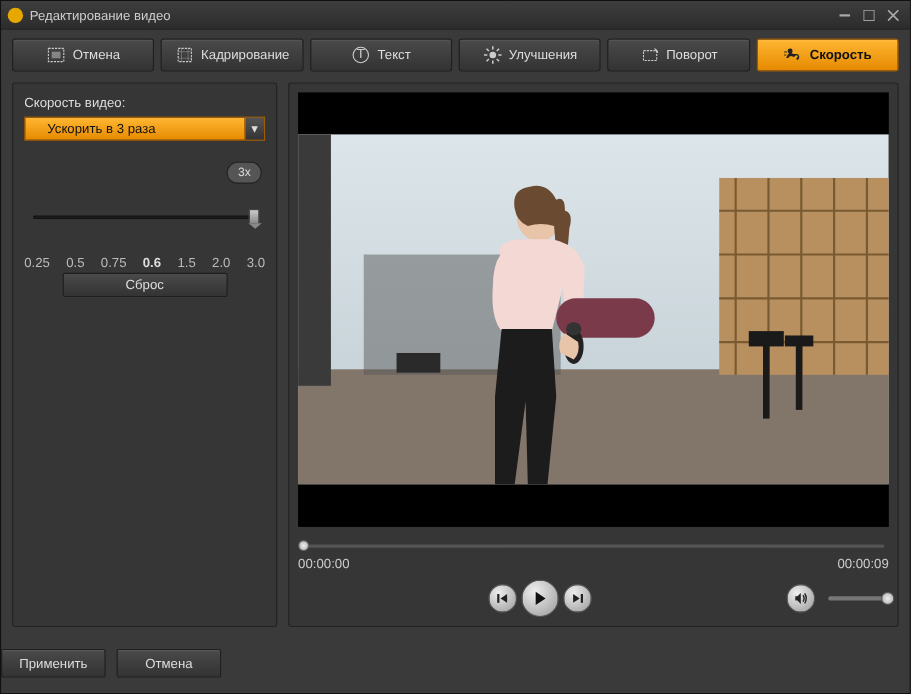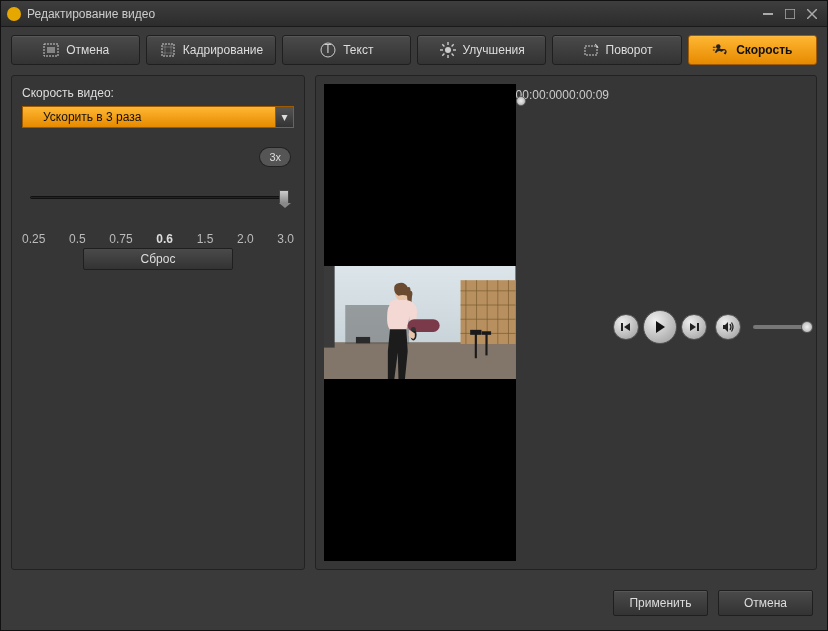--- a/index.html
+++ b/index.html
@@ -8,47 +8,47 @@
 .titlebar{height:26px;background:linear-gradient(#3e3e3e,#2c2c2c);display:flex;align-items:center;padding:0 6px;border-bottom:1px solid #1a1a1a}
 .titlebar .icon{width:14px;height:14px;background:#e6a800;border-radius:50%;margin-right:6px}
 .titlebar .title{color:#ccc;flex:1}
 .titlebar .wbtn{width:18px;height:14px;display:flex;align-items:center;justify-content:center;margin-left:4px;color:#aaa;cursor:pointer}
 .tabs{display:flex;gap:6px;padding:8px 10px 10px 10px;background:#3a3a3a}
 .tab{flex:1;height:30px;display:flex;align-items:center;justify-content:center;gap:6px;background:linear-gradient(#4a4a4a,#333);border:1px solid #1f1f1f;border-radius:3px;color:#ddd;cursor:pointer;box-shadow:inset 0 1px 0 rgba(255,255,255,.08)}
 .tab.active{background:linear-gradient(#ffb733,#e68a00);color:#111;font-weight:bold;border-color:#a05a00}
 .tab .ticon{width:18px;height:18px;display:inline-flex;align-items:center;justify-content:center}
 .content{flex:1;display:flex;gap:10px;padding:0 10px 10px 10px}
 .panel{background:#363636;border:1px solid #222;border-radius:3px}
-.left{width:294px;padding:10px 10px 10px 10px}
+.left{width:241px;padding:10px 10px 10px 10px}
 .left .label{color:#ddd;margin-bottom:6px}
 .dropdown{width:100%;height:22px;background:linear-gradient(#ffb733,#e68a00);border:1px solid #a05a00;display:flex;align-items:center;cursor:pointer}
 .dropdown .val{flex:1;padding:0 20px;color:#111}
 .dropdown .dbtn{width:18px;height:100%;background:linear-gradient(#555,#333);border-left:1px solid #a05a00;display:flex;align-items:center;justify-content:center;color:#ddd}
 .slider-area{margin-top:20px;position:relative;height:90px}
 .bubble{position:absolute;right:4px;top:0;background:#555;color:#ddd;padding:3px 9px;border-radius:11px;font-size:11px;box-shadow:0 0 0 1px #222}
 .track{position:absolute;top:48px;left:8px;right:8px;height:3px;background:#222;border-radius:2px;border:1px solid #111}
 .thumb{position:absolute;top:42px;right:5px;width:10px;height:14px;background:linear-gradient(#ccc,#888);border:1px solid #444;cursor:pointer}
 .thumb:after{content:"";position:absolute;left:-1px;bottom:-5px;width:0;height:0;border-left:6px solid transparent;border-right:6px solid transparent;border-top:5px solid #888}
 .ticks{position:absolute;top:84px;left:0;right:0;display:flex;justify-content:space-between;color:#bbb;font-size:11px}
 .ticks span.bold{font-weight:bold;color:#ddd}
 .reset{display:block;margin:10px auto 0 auto;width:150px;height:22px;background:linear-gradient(#4a4a4a,#333);border:1px solid #1f1f1f;border-radius:2px;color:#ddd;cursor:pointer}
-.right{flex:1;display:flex;flex-direction:row;padding:8px}
+.right{flex:1;display:flex;flex-direction:column;padding:8px}
 .preview{flex:1;background:#000;position:relative;display:flex;align-items:center;justify-content:center}
 .preview svg{width:100%;max-height:100%}
 .timeline{margin-top:12px;position:relative;height:10px}
 .tl-track{position:absolute;left:4px;right:4px;top:4px;height:3px;background:#555;border-radius:2px}
 .tl-thumb{position:absolute;left:0;top:0;width:10px;height:10px;background:radial-gradient(#eee,#aaa);border-radius:50%;border:1px solid #666;cursor:pointer}
 .times{display:flex;justify-content:space-between;color:#ccc;margin-top:4px;font-size:11px}
 .controls{display:flex;align-items:center;margin-top:8px;gap:4px}
 .controls .spacer{flex:1}
 .cbtn{width:26px;height:26px;border-radius:50%;background:radial-gradient(circle at 35% 30%,#eee,#999);border:1px solid #555;display:flex;align-items:center;justify-content:center;cursor:pointer;color:#222}
 .cbtn.big{width:34px;height:34px}
 .vol-track{width:55px;height:4px;background:#777;border-radius:2px;position:relative;margin-left:8px}
 .vol-thumb{position:absolute;right:-5px;top:-4px;width:12px;height:12px;background:radial-gradient(#eee,#aaa);border-radius:50%;border:1px solid #555;cursor:pointer}
-.footer{display:flex;justify-content:flex-end;gap:10px;padding:10px 14px 14px 0}
+.footer{display:flex;gap:10px;padding:10px 14px 14px 0}
 .fbtn{min-width:95px;height:26px;background:linear-gradient(#4a4a4a,#333);border:1px solid #1f1f1f;border-radius:2px;color:#ddd;cursor:pointer;box-shadow:inset 0 1px 0 rgba(255,255,255,.08)}
 </style>
 </head>
 <body>
 
 <div class="window">
   <div class="titlebar">
     <div class="icon"></div>
     <div class="title">Редактирование видео</div>
     <div class="wbtn">

